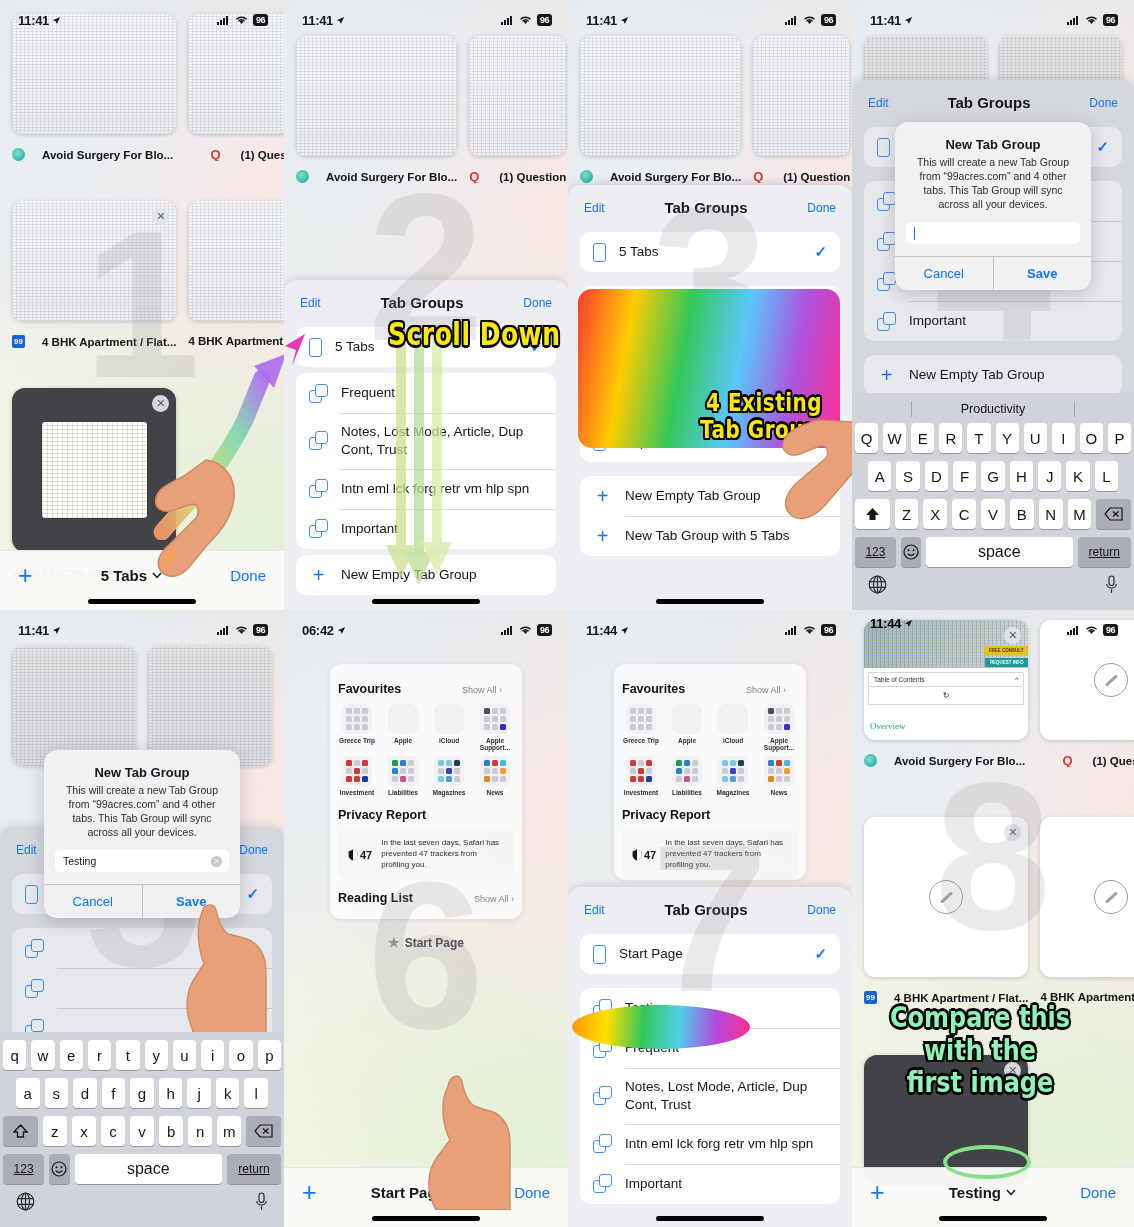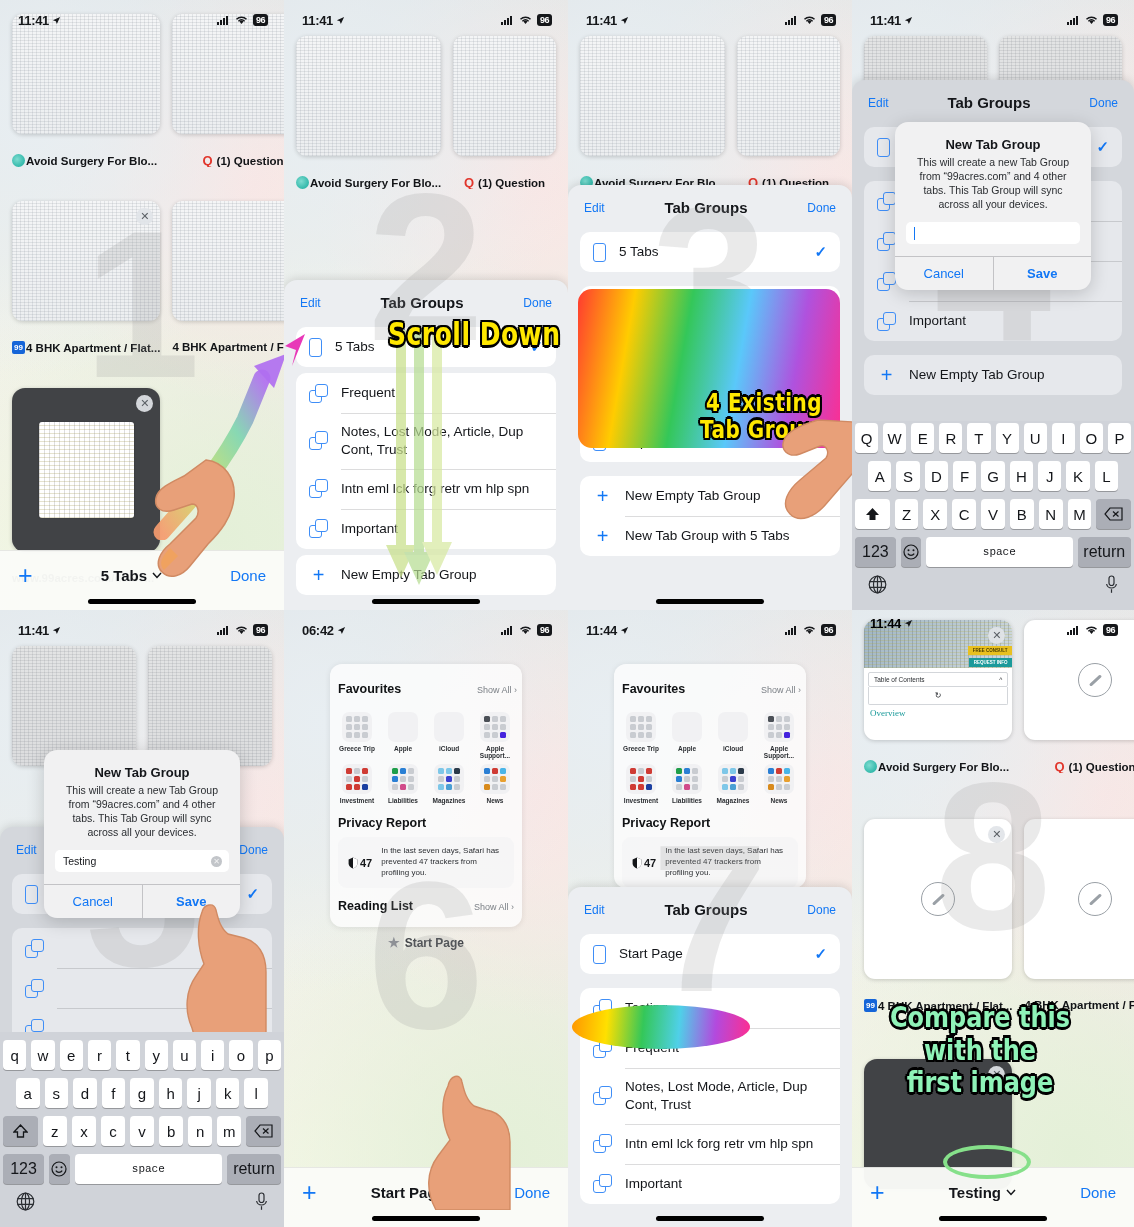--- a/index.html
+++ b/index.html
@@ -66,21 +66,21 @@
     content:""; width: 15px; height: 3px; background: #9aa0a6;
     transform: rotate(-42deg); border-radius: 2px;
   }
   .xbtn {
     position: absolute; top: 7px; right: 7px; width: 17px; height: 17px;
     border-radius: 50%; background: rgba(225,228,232,.92);
     display: flex; align-items: center; justify-content: center;
     font-size: 11px; color: #5b6066; line-height: 1; z-index: 3;
   }
   .tabtitle {
-    display: flex; align-items: center; gap: 1px; margin-top: 20px;
+    display: flex; align-items: center; gap: 17px; margin-top: 14px;
     font-size: 11.5px; font-weight: bold; color: #121417;
     white-space: nowrap; overflow: hidden; justify-content: flex-start;
   }
   .tabtitle.center { justify-content: center; }
   .favicon { width: 13px; height: 13px; border-radius: 3px; flex: none; }
   .fav-teal { background: radial-gradient(circle at 40% 40%, #7ddcd0, #11a99a); border-radius:50%; }
   .fav-q { background: transparent; color: #e1362c; font-weight: bold; font-size: 13px; line-height:1; }
   .fav-99 { background: #1565d8; color: #fff; font-size: 8px; font-weight: bold;
             display:flex;align-items:center;justify-content:center; border-radius: 2px; }
 
@@ -193,22 +193,22 @@
   }
   .predict:before { left: 21%; }
   .predict:after { right: 21%; }
   .krow { display: flex; justify-content: center; gap: 5px; margin-bottom: 8px; padding: 0 3px; }
   .key {
     background: #fff; border-radius: 4px; height: 30px; flex: 1;
     display: flex; align-items: center; justify-content: center;
     font-size: 15px; color: #14161a; box-shadow: 0 1px 0 rgba(0,0,0,.28);
   }
   .key.dark { background: #abaeb6; }
-  .key.wide { flex: 1.45; font-size: 16px; }
-  .key.space { flex: 5.2; font-size: 11px; font-family: Liberation Mono, monospace; }
+  .key.wide { flex: 1.45; font-size: 12px; text-decoration: underline; }
+  .key.space { flex: 5.2; font-size: 16px; }
   .krow.mid { padding: 0 16px; }
   .krow.bot3 { padding: 0 3px; }
   .kbot {
     display: flex; align-items: center; justify-content: space-between;
     padding: 0 16px 16px 16px; font-size: 16px; color: #2b2e33;
   }
 
   
   .bignum {
     position: absolute; font-size: 210px; font-weight: bold; color: rgba(150,150,150,.20);
@@ -252,21 +252,21 @@
   .hand { position: absolute; z-index: 26; pointer-events: none; }
 
   
   .startpage {
     position: absolute; left: 46px; right: 46px; top: 54px;
     background: rgba(252,252,252,.82); border-radius: 12px; padding: 18px 0 0 0;
     box-shadow: 0 1px 6px rgba(0,0,0,.09); z-index: 4; overflow: hidden;
   }
   .sp-head {
     display: flex; align-items: baseline; justify-content: space-between;
-    padding: 0 5px 0 8px; margin-bottom: 16px;
+    padding: 0 20px 0 8px; margin-bottom: 8px;
   }
   .sp-h { font-size: 12.5px; font-weight: bold; color: #101214; }
   .sp-all { font-size: 9px; color: #7a7f85; }
   .sp-fav { display: grid; grid-template-columns: repeat(4,1fr); gap: 4px 0; padding: 0 4px; }
   .sp-item { text-align: center; }
   .sp-ico {
     width: 30px; height: 30px; margin: 0 auto 3px auto; border-radius: 7px;
     background: #f1f1f3; display: flex; align-items: center; justify-content: center;
     overflow: hidden;
   }
@@ -724,20 +724,23 @@
       </div>
       <div class="al-btns">
         <div>Cancel</div>
         <div class="al-save">Save</div>
       </div>
     </div>
 
     <div class="bignum" style="top:44%;">4</div>
 
     <div class="kbd">
+      <div class="predict">
+          <span>Productivity</span>
+        </div>
       <div class="krow">
         <div class="key">Q</div>
         <div class="key">W</div>
         <div class="key">E</div>
         <div class="key">R</div>
         <div class="key">T</div>
         <div class="key">Y</div>
         <div class="key">U</div>
         <div class="key">I</div>
         <div class="key">O</div>
@@ -1408,21 +1411,21 @@
           <div style="height:48px;background:linear-gradient(120deg,#9fb5c4,#cfd9dd);position:relative;overflow:hidden">
             <div style="position:absolute;inset:0;background:repeating-linear-gradient(0deg,rgba(180,170,60,.25) 0 1px,transparent 1px 3px),repeating-linear-gradient(90deg,rgba(60,70,80,.2) 0 1px,transparent 1px 4px)"></div>
             <div style="position:absolute;right:0;top:26px;background:#e8c020;color:#4a3c00;font-size:4.5px;font-weight:bold;padding:2px 5px">FREE CONSULT</div>
             <div style="position:absolute;right:0;top:38px;background:#1b9a9a;color:#fff;font-size:4.5px;font-weight:bold;padding:2px 5px">REQUEST INFO</div>
           </div>
           <div style="margin:4px 4px 0 4px;border:.5px solid #d3d6da;border-radius:2px;padding:3px 5px;display:flex;justify-content:space-between;align-items:center;font-size:6.5px;color:#2a2d31">
             <span>Table of Contents</span>
             <span>^</span>
           </div>
           <div style="margin:0 4px;border:.5px solid #d3d6da;border-top:none;border-radius:0 0 2px 2px;padding:4px;text-align:center;font-size:8px;color:#2a2d31">↻</div>
-          <div style="margin:3px 6px 0 6px;font-size:9px;color:#1b9a9a;font-family:'Liberation Serif',serif">Overview</div>
+          <div style="margin:16px 6px 0 6px;font-size:9px;color:#1b9a9a;font-family:'Liberation Serif',serif">Overview</div>
           <div class="xbtn">✕</div>
         </div>
         <div class="tabtitle">
             <span class="favicon fav-teal"></span>
             <span>Avoid Surgery For Blo...</span>
           </div>
       </div>
       <div class="tabcard">
         <div class="thumb blank">
             <div class="compass"></div>

